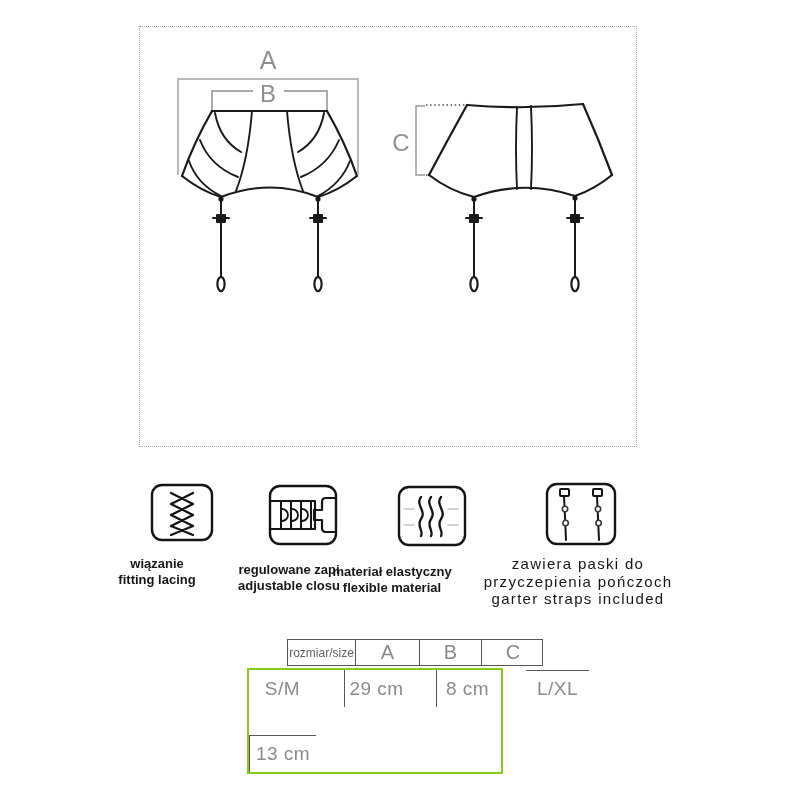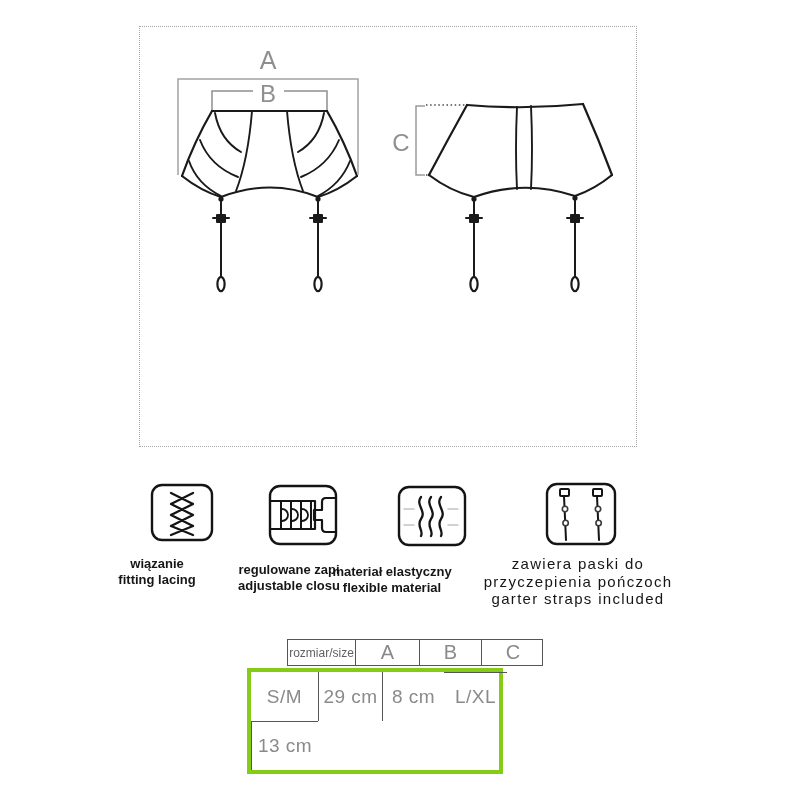--- a/index.html
+++ b/index.html
@@ -12,21 +12,21 @@
   .feature-caption{position:absolute;text-align:center;color:#161616;
         font-weight:700;font-size:13px;line-height:16px;transform:translateX(-50%);white-space:nowrap;}
   .feature-caption.c2{font-weight:600;}
   .feature-caption.c4{font-weight:500;font-size:15px;line-height:17.5px;letter-spacing:1.3px;}
   .caption-line{display:block;}
   .size-table-header{position:absolute;left:247px;top:639px;width:256px;height:27px;
         display:grid;grid-template-columns:67px 64px 62px 63px;
         border:1px solid #555;box-sizing:border-box;margin-left:40px;}
   .size-table-body{position:absolute;left:247px;top:668px;width:256px;height:106px;
         display:grid;grid-template-columns:67px 64px 62px 63px;grid-template-rows:1fr 1fr;
-        border:4px solid #84cc16;box-sizing:border-box;}
+        border:2px solid #84cc16;box-sizing:border-box;gap:28px;}
   .cell{display:flex;align-items:center;justify-content:center;
         color:#8a8a8a;box-sizing:border-box;}
   .cell.bl{border-left:1px solid #555;}
   .cell.bt{border-top:1px solid #555;text-align:center;}
   .hdr-label{font-size:12px;color:#5f5f5f;}
   .hdr-letter{font-size:20px;}
   .body-cell{font-size:19px;letter-spacing:0.5px;}
 </style>
 </head>
 <body>

